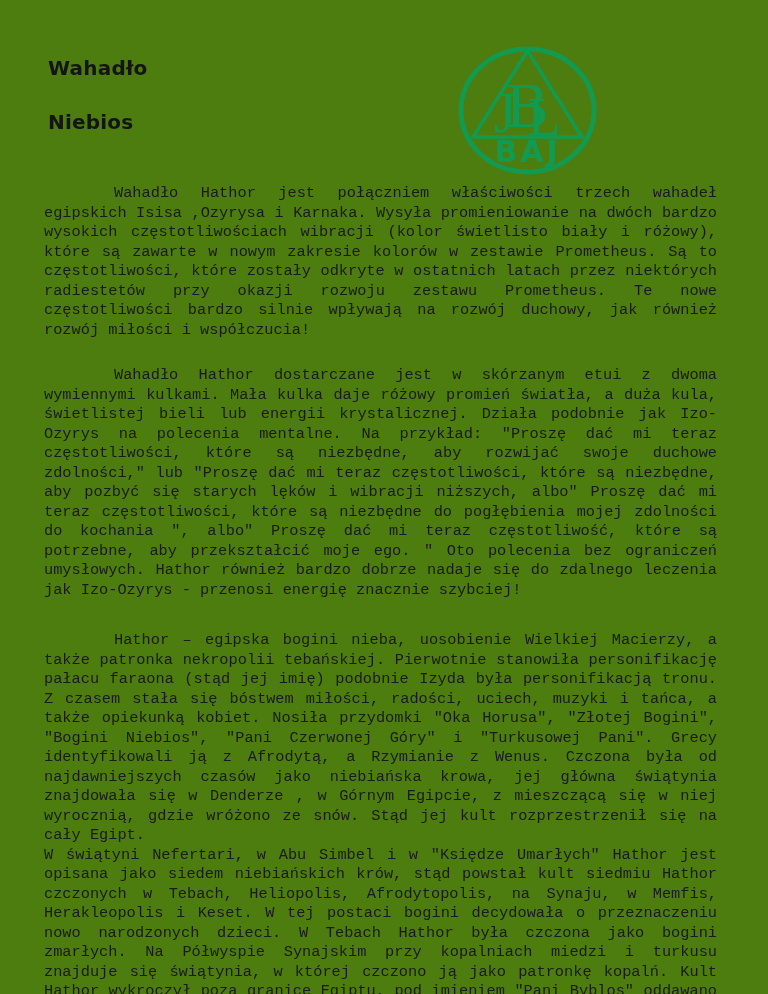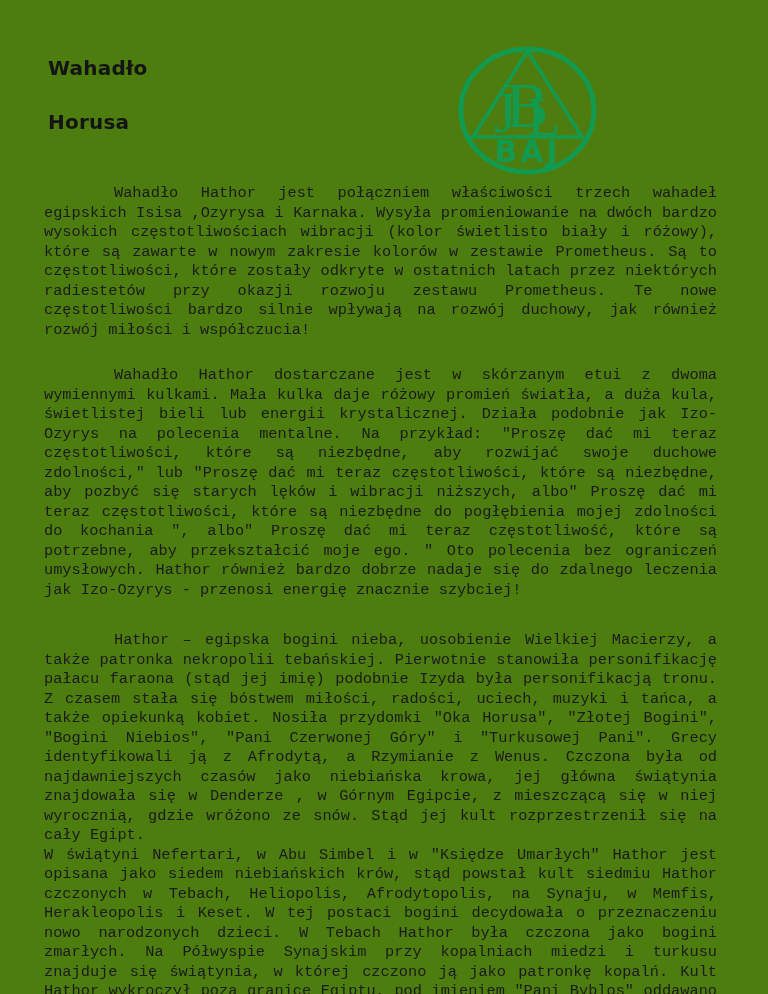--- a/index.html
+++ b/index.html
@@ -40,21 +40,21 @@
     font-size:12.5px;line-height:16px;
     text-align:left;color:#1b1b1b;
   }
 </style>
 </head>
 <body>
 
 <div class="page">
 
   <div class="title title--1">Wahadło</div>
-  <div class="title title--2">Horusa</div>
+  <div class="title title--2">Niebios</div>
 
   <svg class="logo" viewBox="0 0 141 129" xmlns="http://www.w3.org/2000/svg">
     <ellipse cx="70.5" cy="64.5" rx="66.5" ry="61.5" fill="none" stroke="#129a50" stroke-width="5"></ellipse>
     <path d="M70.5 5 L16 91 L125 91 Z" fill="none" stroke="#129a50" stroke-width="3.6" stroke-linejoin="miter"></path>
     <g font-family="&quot;Liberation Serif&quot;, serif" fill="#129a50">
       <text x="48" y="86" font-size="58" text-anchor="middle" fill="#129a50">J</text>
       <text x="70" y="81" font-size="64" text-anchor="middle" fill="#129a50">B</text>
       <text x="87" y="89" font-size="54" text-anchor="middle" fill="#129a50">L</text>
     </g>
     <text x="70.5" y="116" font-size="30" font-weight="bold" text-anchor="middle" letter-spacing="3" font-family="&quot;DejaVu Sans&quot;, sans-serif" fill="#129a50">BAJ</text>

